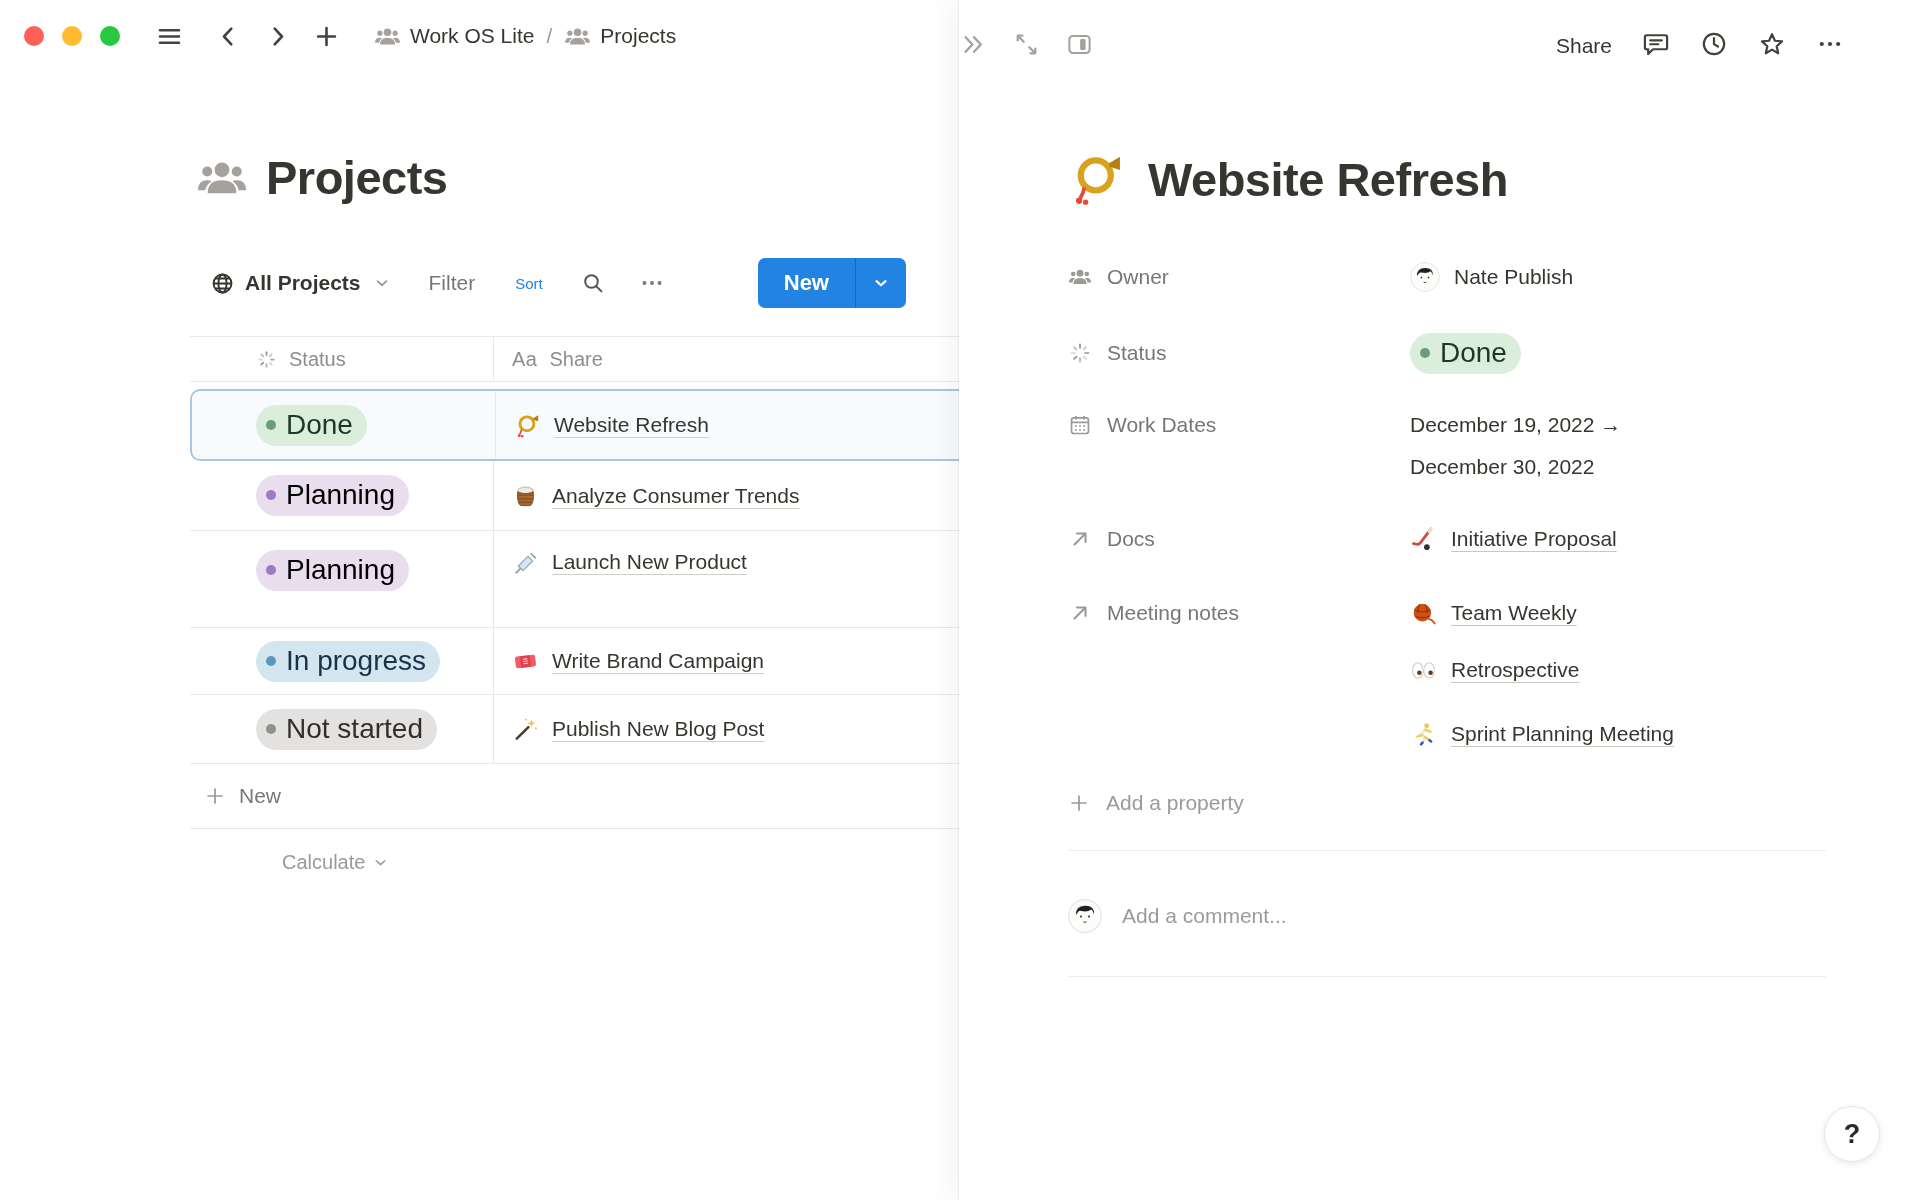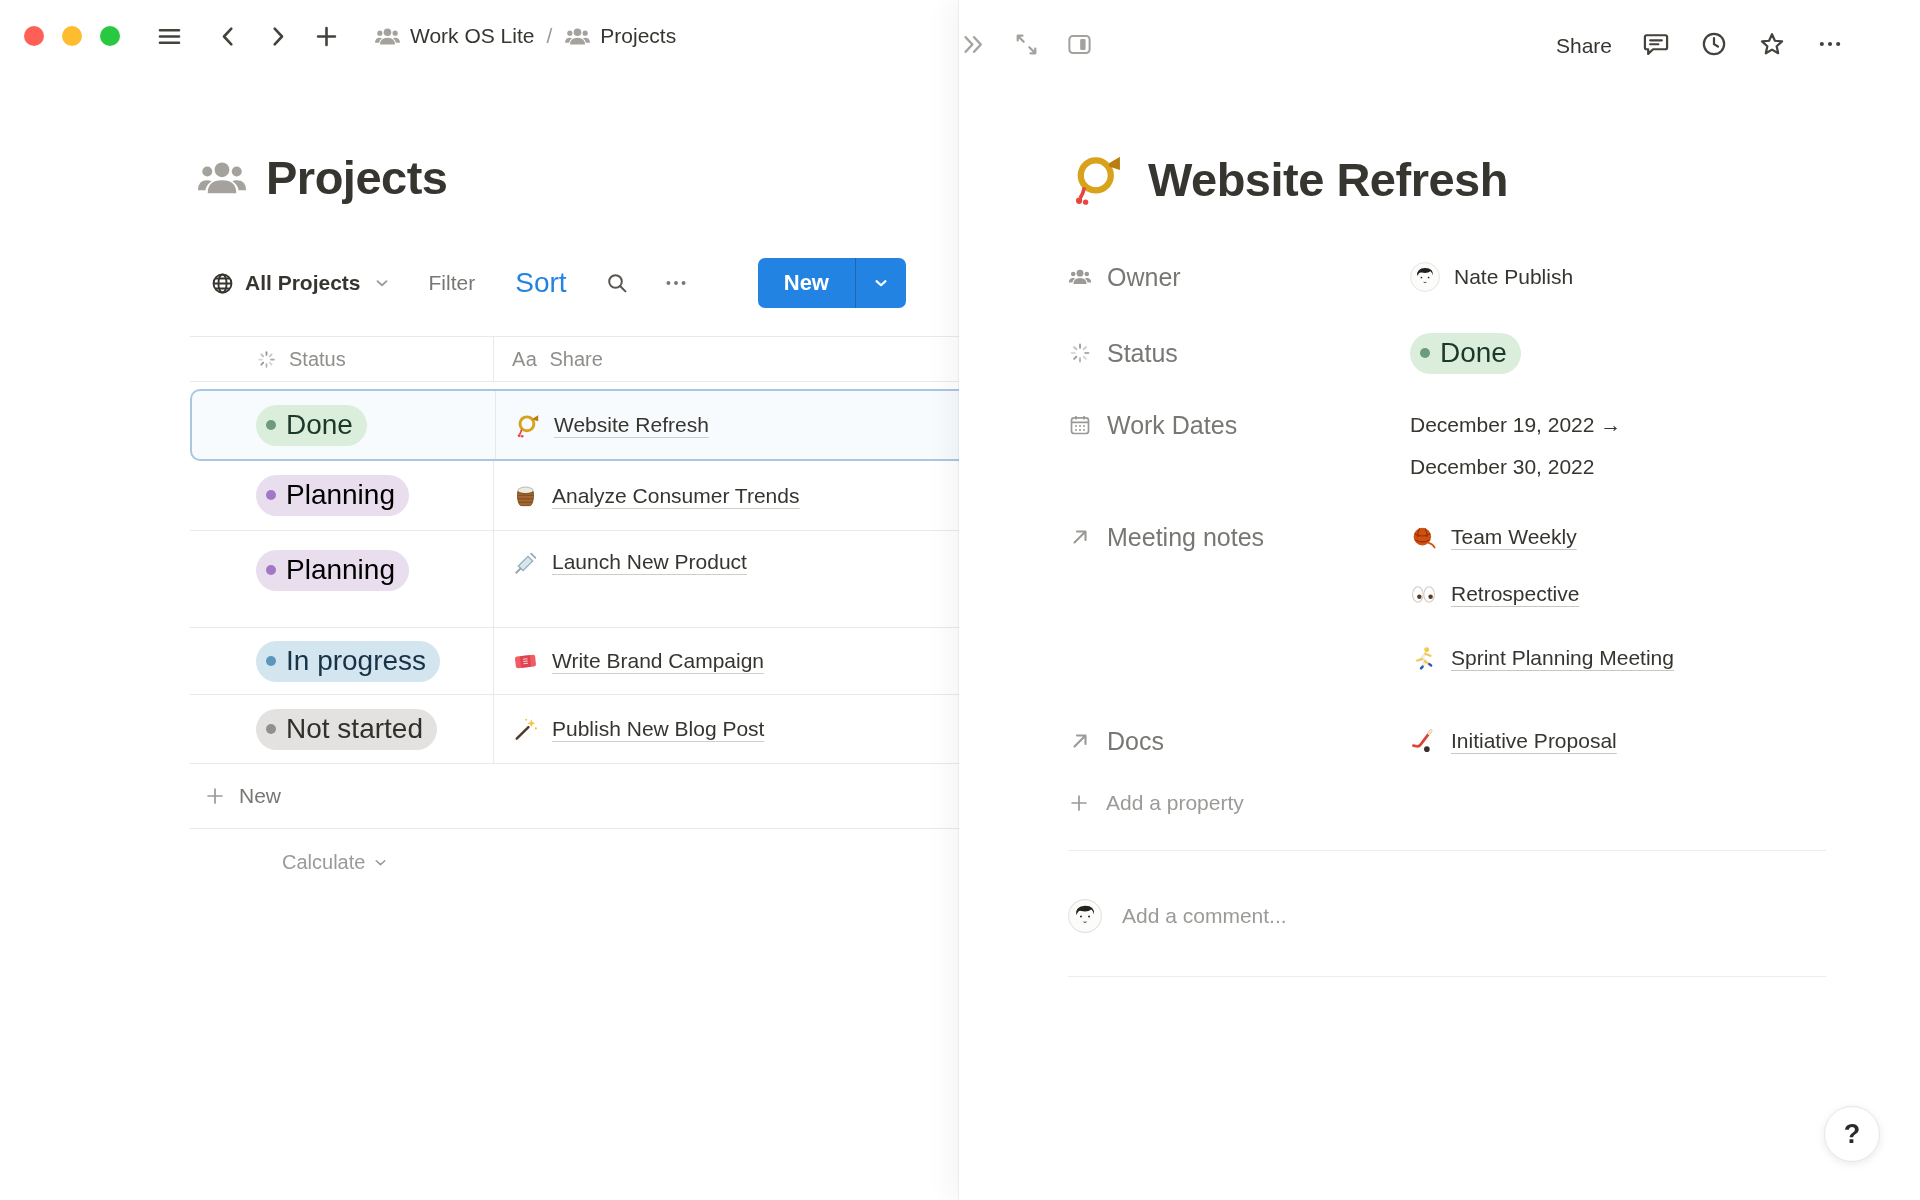--- a/index.html
+++ b/index.html
@@ -22,21 +22,21 @@
   .page-title{position:absolute;left:196px;top:150px;display:flex;align-items:center;gap:18px;}
   .page-title .icn{width:52px;height:52px;color:#A5A29E;}
   .page-title .txt{font-size:47px;font-weight:700;letter-spacing:-0.5px;color:#37352F;}
 
   .toolbar{position:absolute;left:190px;top:258px;width:716px;height:50px;display:flex;align-items:center;}
   .view-chip{display:flex;align-items:center;gap:10px;cursor:pointer;}
   .view-chip .icn{width:25px;height:25px;color:#37352F;}
   .view-chip .lbl{font-size:21px;font-weight:700;color:#37352F;}
   .view-chip .chev{width:18px;height:18px;color:#9B9A97;margin-left:2px;}
   .tb-filter{font-size:21px;color:#787774;margin-left:38px;}
-  .tb-sort{font-size:28px;color:#2383E2;margin-left:40px;}
+  .tb-sort{font-size:15px;color:#2383E2;margin-left:40px;}
   .tb-search{width:24px;height:24px;color:#57554F;margin-left:38px;}
   .tb-more{width:26px;height:26px;color:#787774;margin-left:34px;}
   .new-btn{margin-left:auto;height:50px;border-radius:7px;background:#2383E2;display:flex;align-items:stretch;color:#fff;overflow:hidden;}
   .new-btn .main{padding:0 26px;display:flex;align-items:center;font-size:22px;font-weight:700;}
   .new-btn .drop{width:50px;display:flex;align-items:center;justify-content:center;border-left:1px solid rgba(9,58,105,0.35);}
   .new-btn .drop svg{width:18px;height:18px;}
 
   
   .table{position:absolute;left:190px;top:336px;width:790px;}
   .trow{display:flex;align-items:center;border-bottom:1px solid #E9E9E7;}
@@ -74,21 +74,21 @@
   .peek-topbar .ricn{width:28px;height:28px;color:#44423D;margin-left:30px;}
 
   .peek-title{position:absolute;left:1068px;top:150px;display:flex;align-items:center;gap:22px;}
   .peek-title .emoji-big{width:58px;height:58px;}
   .peek-title .txt{font-size:47px;font-weight:700;letter-spacing:-0.5px;}
 
   .props{position:absolute;left:1068px;top:252px;width:758px;}
   .prop{display:flex;}
   .plabel{width:342px;flex:none;display:flex;align-items:center;gap:15px;color:#787774;}
   .plabel .icn{width:24px;height:24px;color:#9B9A97;flex:none;}
-  .plabel .txt{font-size:25px;}
+  .plabel .txt{font-size:21px;}
   .pvalue{flex:1;display:flex;align-items:center;font-size:21px;color:#37352F;}
   .p-owner{height:50px;}
   .p-status{height:50px;margin-top:26px;}
   .p-dates{margin-top:26px;align-items:flex-start;}
   .p-dates .plabel{height:42px;}
   .dates-val{font-size:21px;line-height:42px;color:#37352F;}
   .p-docs{height:50px;margin-top:26px;}
   .p-notes{margin-top:24px;align-items:flex-start;}
   .p-notes .plabel{height:50px;}
   .notes-vals{display:flex;flex-direction:column;}
@@ -502,20 +502,43 @@
             </svg>
         </span>
         <span class="txt">Work Dates</span>
       </div>
       <div class="pvalue" style="display:block;">
         <div class="dates-val">December 19, 2022 →</div>
         <div class="dates-val">December 30, 2022</div>
       </div>
     </div>
 
+    <div class="prop p-docs">
+      <div class="plabel">
+        <span class="icn">
+          <svg viewBox="0 0 24 24" fill="none" stroke="currentColor" stroke-width="2.1" stroke-linecap="round" stroke-linejoin="round">
+              <path d="M6.5 17.5 17.5 6.5M9 6.5h8.5V15"></path>
+            </svg>
+        </span>
+        <span class="txt">Docs</span>
+      </div>
+      <div class="pvalue">
+        <span class="doclink">
+          <span class="emoji">
+            <svg viewBox="0 0 24 24" fill="none">
+                <path d="M18.6 2.6 9.4 14.8q-1.3 1.8-3.3 1.4L3 15.6" stroke="#D5483A" stroke-width="2.4" stroke-linecap="round"></path>
+                <path d="M18.6 2.6l-1.8 2.4" stroke="#EFE3C0" stroke-width="2.4" stroke-linecap="round"></path>
+                <circle cx="15" cy="18.8" r="2.5" fill="#36312C"></circle>
+              </svg>
+          </span>
+          <span class="linktxt">Initiative Proposal</span>
+        </span>
+      </div>
+    </div>
+
     <div class="prop p-notes">
       <div class="plabel">
         <span class="icn">
           <svg viewBox="0 0 24 24" fill="none" stroke="currentColor" stroke-width="2.1" stroke-linecap="round" stroke-linejoin="round">
               <path d="M6.5 17.5 17.5 6.5M9 6.5h8.5V15"></path>
             </svg>
         </span>
         <span class="txt">Meeting notes</span>
       </div>
       <div class="pvalue" style="display:block;">
@@ -555,43 +578,20 @@
                     <path d="M11.2 19.2l-1.4 1.6M17.2 17l1.6 1.2" stroke="#3457B2" stroke-width="2.2"></path>
                   </svg>
               </span>
               <span class="linktxt">Sprint Planning Meeting</span>
             </span>
           </span>
         </div>
       </div>
     </div>
 
-    <div class="prop p-docs">
-      <div class="plabel">
-        <span class="icn">
-          <svg viewBox="0 0 24 24" fill="none" stroke="currentColor" stroke-width="2.1" stroke-linecap="round" stroke-linejoin="round">
-              <path d="M6.5 17.5 17.5 6.5M9 6.5h8.5V15"></path>
-            </svg>
-        </span>
-        <span class="txt">Docs</span>
-      </div>
-      <div class="pvalue">
-        <span class="doclink">
-          <span class="emoji">
-            <svg viewBox="0 0 24 24" fill="none">
-                <path d="M18.6 2.6 9.4 14.8q-1.3 1.8-3.3 1.4L3 15.6" stroke="#D5483A" stroke-width="2.4" stroke-linecap="round"></path>
-                <path d="M18.6 2.6l-1.8 2.4" stroke="#EFE3C0" stroke-width="2.4" stroke-linecap="round"></path>
-                <circle cx="15" cy="18.8" r="2.5" fill="#36312C"></circle>
-              </svg>
-          </span>
-          <span class="linktxt">Initiative Proposal</span>
-        </span>
-      </div>
-    </div>
-
     <div class="p-add">
       <span class="plus">
         <svg viewBox="0 0 24 24" fill="none" stroke="currentColor" stroke-width="1.9" stroke-linecap="round">
             <path d="M12 4.5v15M4.5 12h15"></path>
           </svg>
       </span>
       <span class="txt">Add a property</span>
     </div>
 
     <div class="divider div1"></div>

